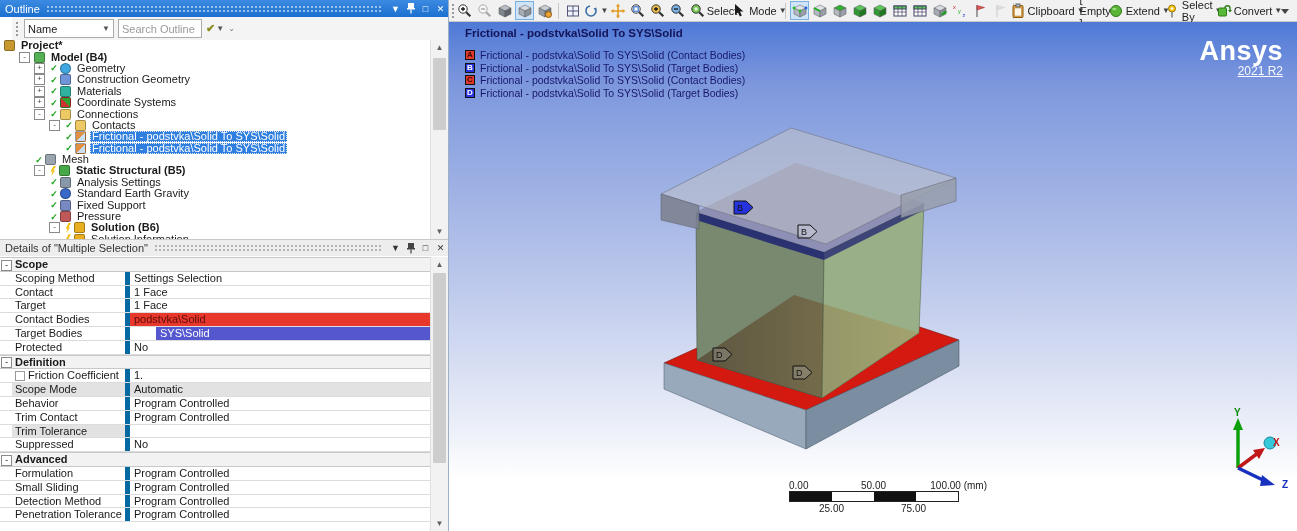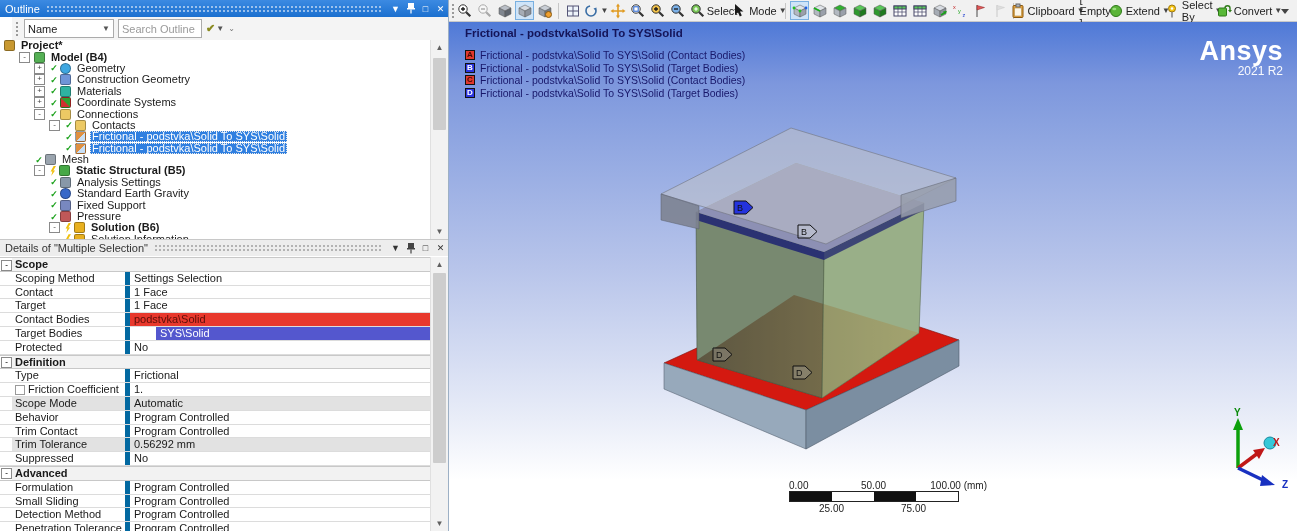--- a/index.html
+++ b/index.html
@@ -88,21 +88,21 @@
   
   #viewport{position:absolute;left:449px;top:22px;right:0;bottom:0;overflow:hidden;
      background:linear-gradient(#4f79d7 0%,#7d97dd 12%,#8aa2e0 20%,#b7c4ea 48%,#e9edf8 78%,#ffffff 90%);}
   #vp-title{position:absolute;left:16px;top:5px;font-weight:bold;color:#141458;font-size:11.5px;}
   #legend{position:absolute;left:16px;top:27px;}
   .lrow{display:flex;align-items:center;height:12.5px;gap:5px;color:#18186a;font-size:10.5px;}
   .lkey{width:10px;height:10px;border:1px solid #111;box-sizing:border-box;font-size:8px;
         font-weight:bold;text-align:center;line-height:8px;}
   #brand{position:absolute;right:14px;top:16px;text-align:right;color:#fff;}
   #brand .bn{font-size:27px;font-weight:bold;letter-spacing:.5px;line-height:26px;}
-  #brand .br{font-size:12px;opacity:.95;}
+  #brand .br{font-size:12px;opacity:.95;text-decoration:underline;}
   #scene{position:absolute;left:0;top:0;}
   
   #ruler{position:absolute;left:340px;top:458px;width:170px;color:#222;font-size:10px;}
   #ruler .rl{position:relative;height:11px;}
   #ruler .rl span{position:absolute;}
   .rbar{display:flex;height:9px;border:1px solid #222;background:#fff;}
   .rbar div{flex:1;} .rbar div:nth-child(odd){background:#111;} .rbar div:nth-child(even){background:#fff;}
   
 </style>
 </head>
@@ -315,25 +315,20 @@
           <span class="dval">No</span>
         </div>
         <div class="drow hdr">
           <span class="gut">
             <span class="hexp">-</span>
           </span>
           <span class="dlab">Definition</span>
         </div>
         <div class="drow">
           <span class="gut"></span>
-          <span class="dlab">Type</span>
-          <span class="dval">Frictional</span>
-        </div>
-        <div class="drow">
-          <span class="gut"></span>
           <span class="dlab"><span class="chk"></span>Friction Coefficient</span>
           <span class="dval">1.</span>
         </div>
         <div class="drow gray">
           <span class="gut"></span>
           <span class="dlab">Scope Mode</span>
           <span class="dval">Automatic</span>
         </div>
         <div class="drow">
           <span class="gut"></span>
@@ -341,21 +336,20 @@
           <span class="dval">Program Controlled</span>
         </div>
         <div class="drow">
           <span class="gut"></span>
           <span class="dlab">Trim Contact</span>
           <span class="dval">Program Controlled</span>
         </div>
         <div class="drow gray">
           <span class="gut"></span>
           <span class="dlab">Trim Tolerance</span>
-          <span class="dval">0.56292 mm</span>
         </div>
         <div class="drow">
           <span class="gut"></span>
           <span class="dlab">Suppressed</span>
           <span class="dval">No</span>
         </div>
         <div class="drow hdr">
           <span class="gut">
             <span class="hexp">-</span>
           </span>

